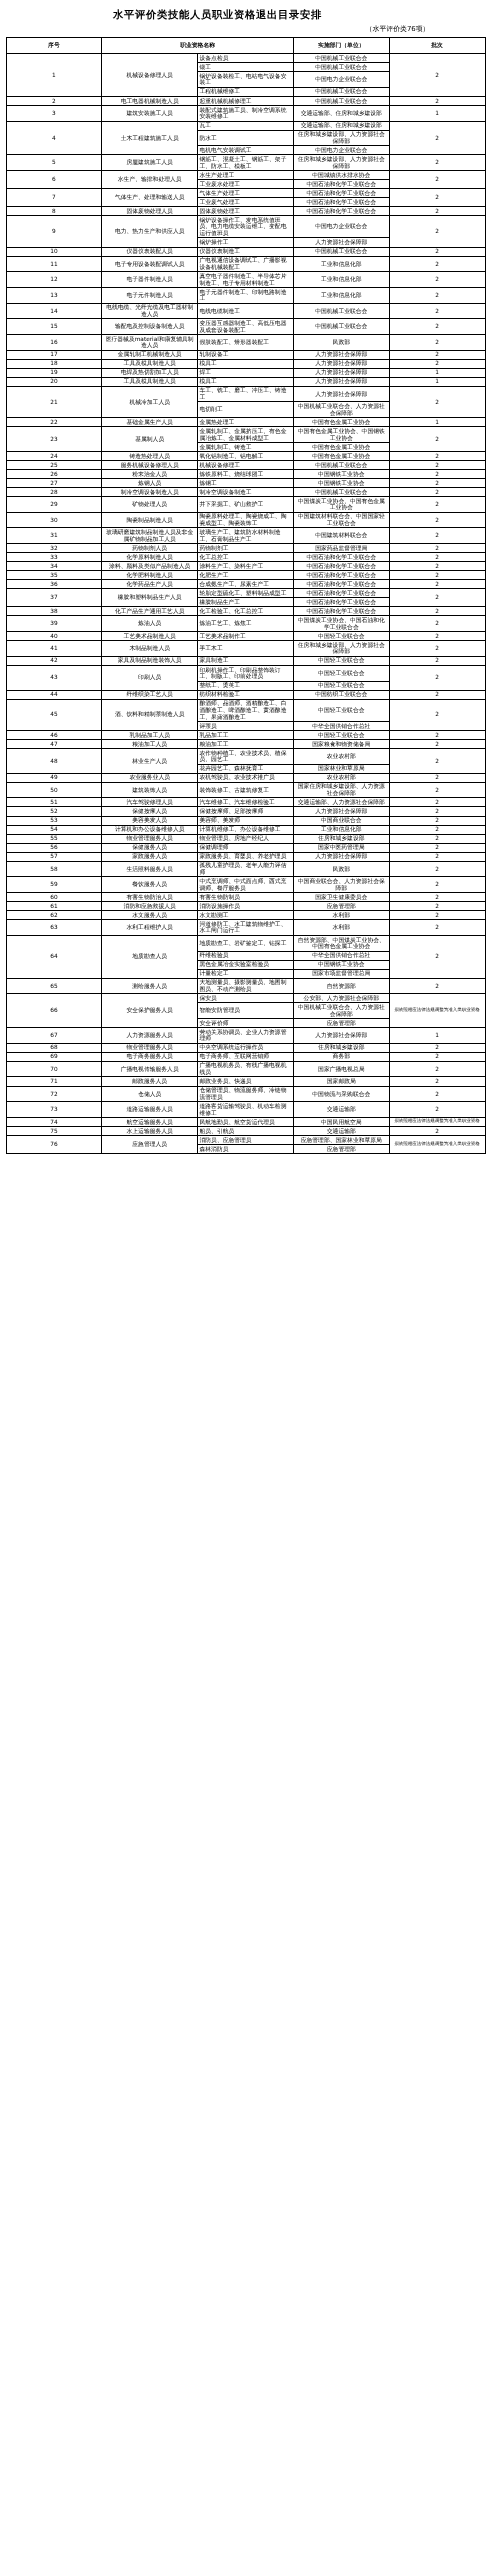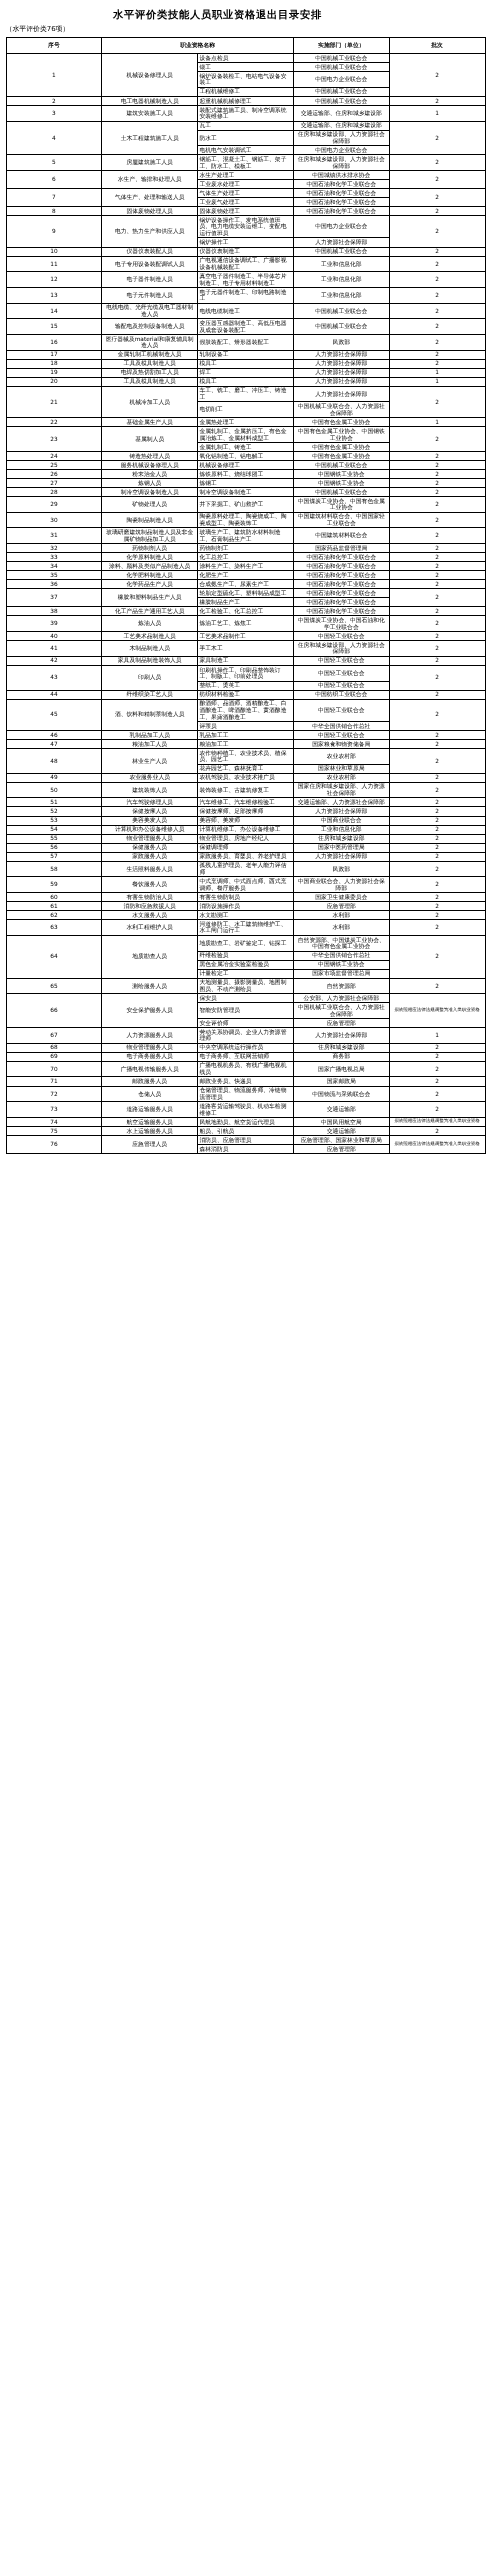--- a/index.html
+++ b/index.html
@@ -19,21 +19,21 @@
   }
   .title {
     text-align: center;
     font-size: 10.3px;
     font-weight: bold;
     letter-spacing: 0.7px;
     margin-top: 4.1px;
     margin-bottom: 1.4px;
   }
   .subtitle {
-    text-align: left;
+    text-align: right;
     font-size: 6.9px;
     margin-bottom: 3.4px;
   }
   table.main {
     border-collapse: collapse;
     width: 480px;
     table-layout: fixed;
   }
   table.main td, table.main th {
     border: 0.7px solid #000;

